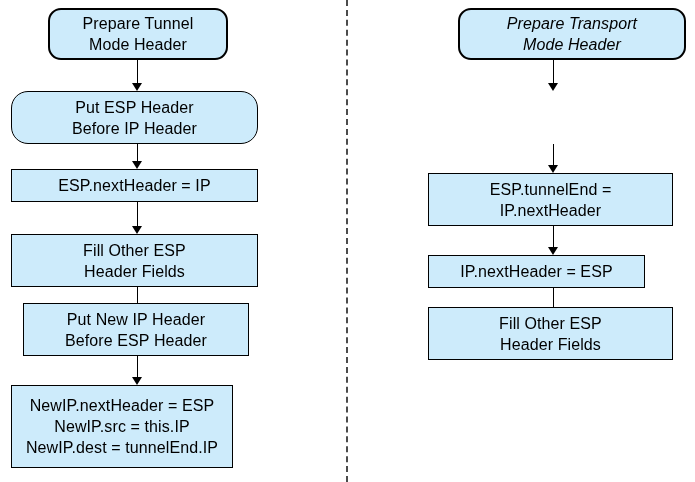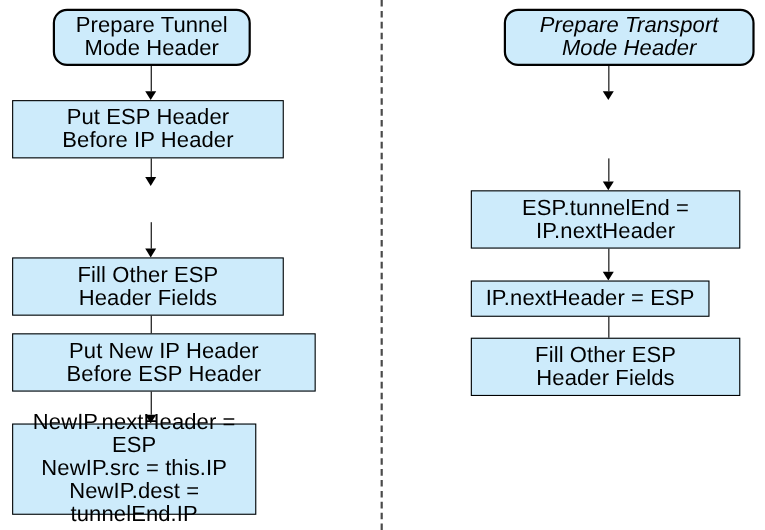--- a/index.html
+++ b/index.html
@@ -26,21 +26,21 @@
   .node {
     position: absolute;
     box-sizing: border-box;
     background: #cdebfb;
     border: 1px solid #000000;
     display: flex;
     align-items: center;
     justify-content: center;
     text-align: center;
     color: #000000;
-    font-size: 20px;
+    font-size: 16px;
     line-height: 21px;
     letter-spacing: 0.1px;
     white-space: pre-line;
     font-family: "Liberation Sans", sans-serif;
   }
   .node.rounded {
     border-radius: 13px;
     border-width: 2px;
   }
   .arrow {
@@ -70,43 +70,44 @@
 <div id="canvas">
 
   <div class="node rounded" style="left:48px; top:8px; width:180px; height:52px;">Prepare Tunnel
 Mode Header</div>
 
   <div class="arrow" style="left:132px; top:60px; height:31px;">
     <div class="shaft" style="height:23px;"></div>
     <div class="head" style="top:23px;"></div>
   </div>
 
-  <div class="node" style="left:11px; top:91px; width:247px; height:53px;">Put ESP Header
+  <div class="node" style="left:11px; top:91px; width:247px; height:53px;border-radius:17px;">Put ESP Header
 Before IP Header</div>
 
   <div class="arrow" style="left:132px; top:144px; height:25px;">
     <div class="shaft" style="height:17px;"></div>
     <div class="head" style="top:17px;"></div>
   </div>
 
+  <div class="node" style="left:11px; top:169px; width:247px; height:33px;">ESP.nextHeader = IP</div>
 
   <div class="arrow" style="left:132px; top:202px; height:32px;">
     <div class="shaft" style="height:24px;"></div>
     <div class="head" style="top:24px;"></div>
   </div>
 
   <div class="node" style="left:11px; top:234px; width:247px; height:53px;">Fill Other ESP
 Header Fields</div>
 
   <div class="arrow" style="left:132px; top:287px; height:29px;">
     <div class="shaft" style="height:21px;"></div>
     <div class="head" style="top:21px;"></div>
   </div>
 
-  <div class="node" style="left:11px; top:303px; width:276px; height:53px;">Put New IP Header
+  <div class="node" style="left:23px; top:303px; width:226px; height:53px;">Put New IP Header
 Before ESP Header</div>
 
   <div class="arrow" style="left:132px; top:356px; height:29px;">
     <div class="shaft" style="height:21px;"></div>
     <div class="head" style="top:21px;"></div>
   </div>
 
   <div class="node" style="left:11px; top:385px; width:222px; height:83px;">NewIP.nextHeader = ESP
 NewIP.src = this.IP
 NewIP.dest = tunnelEnd.IP</div>

